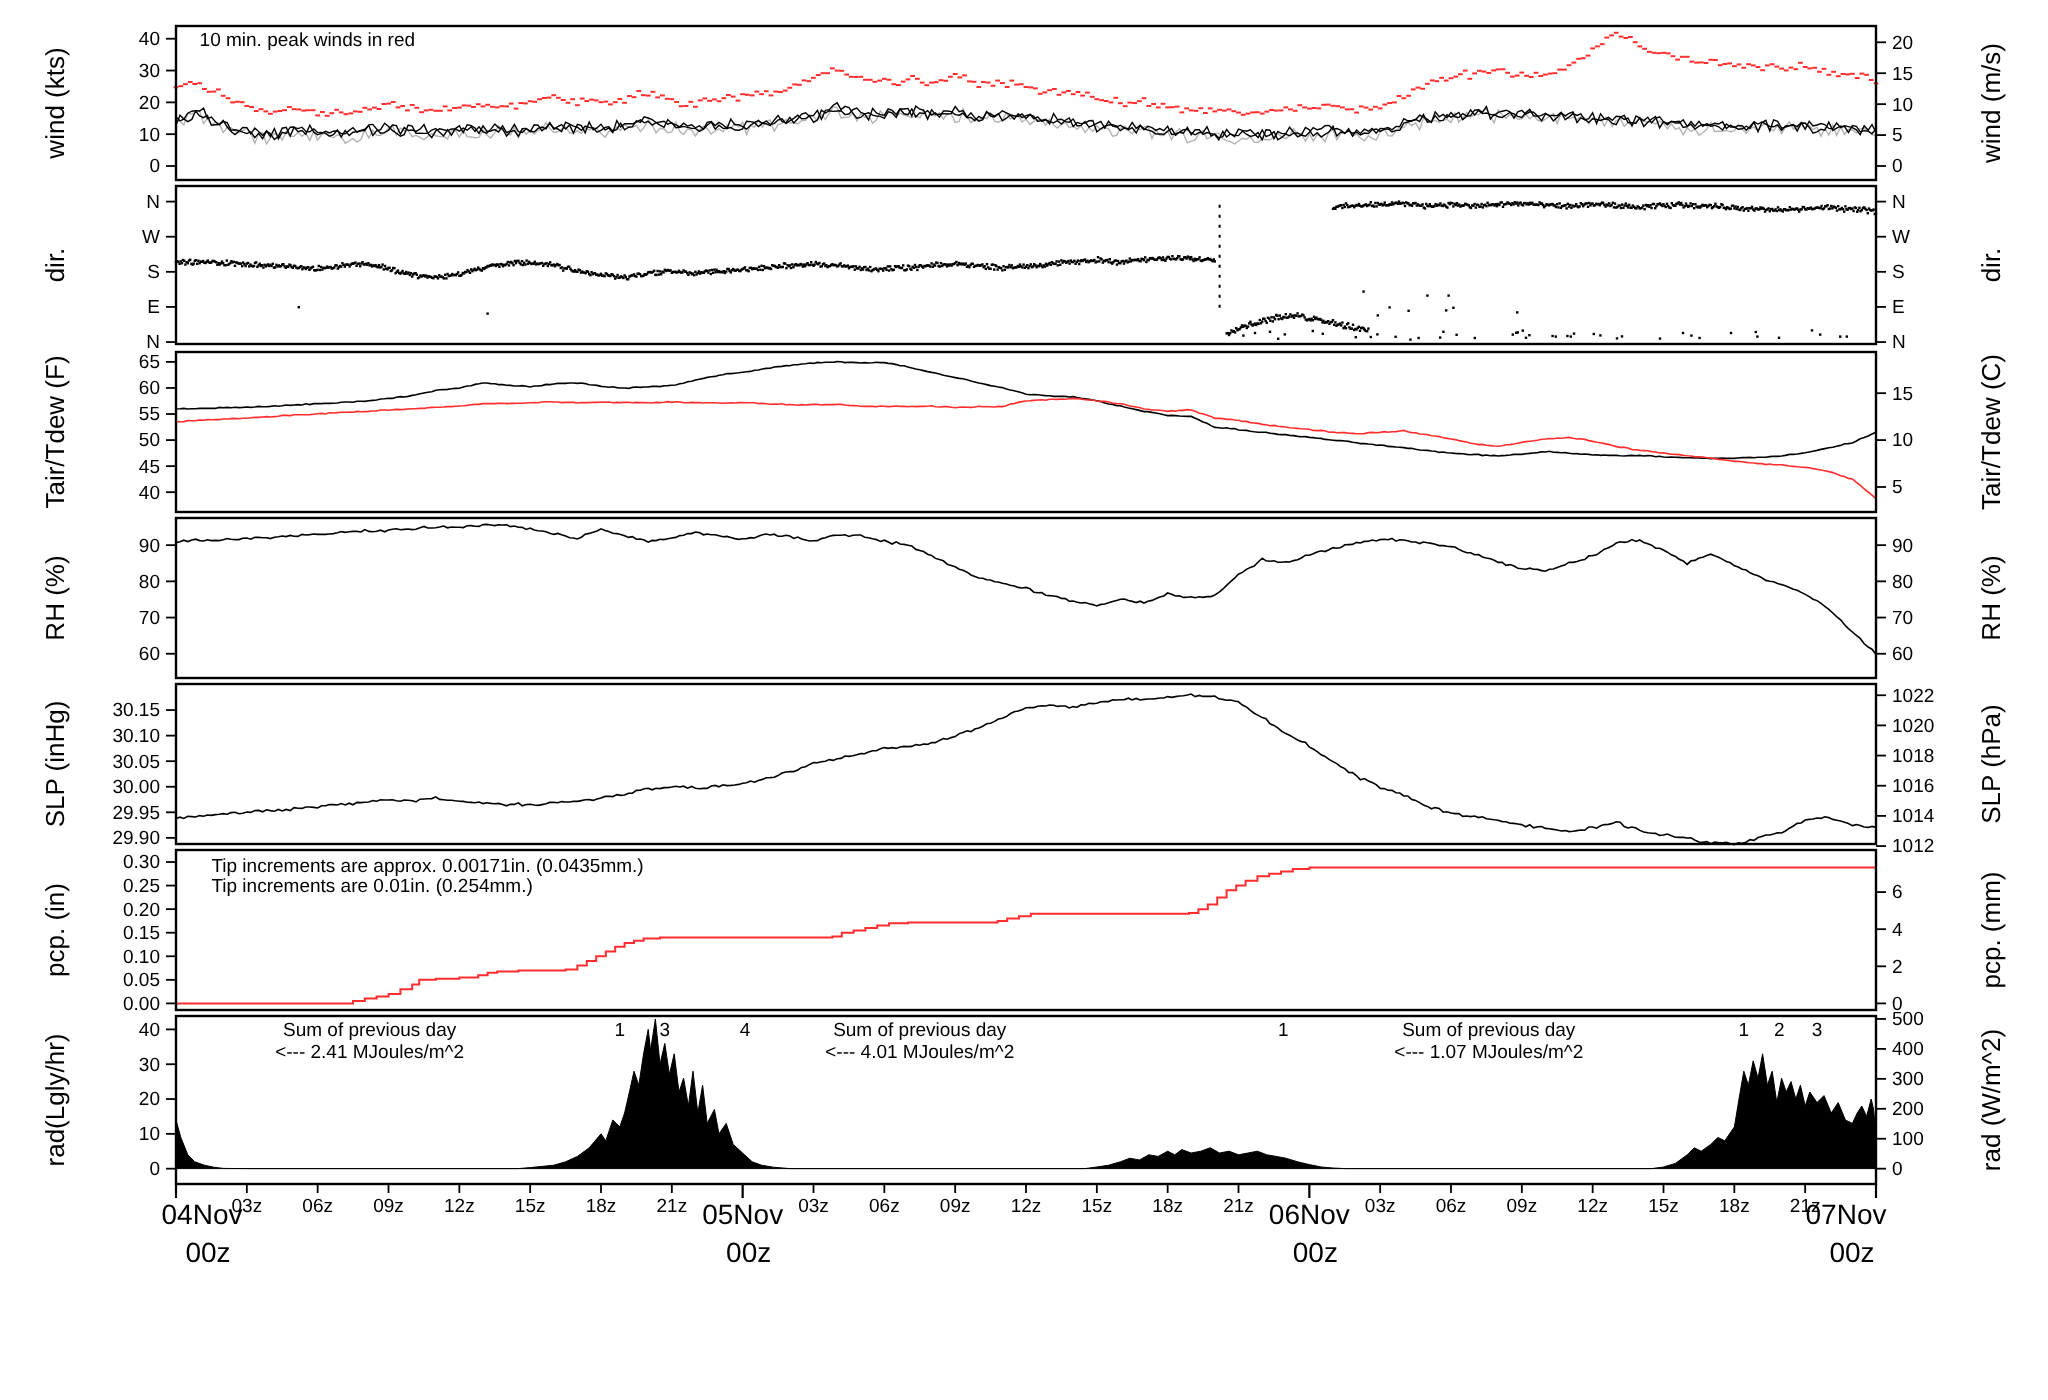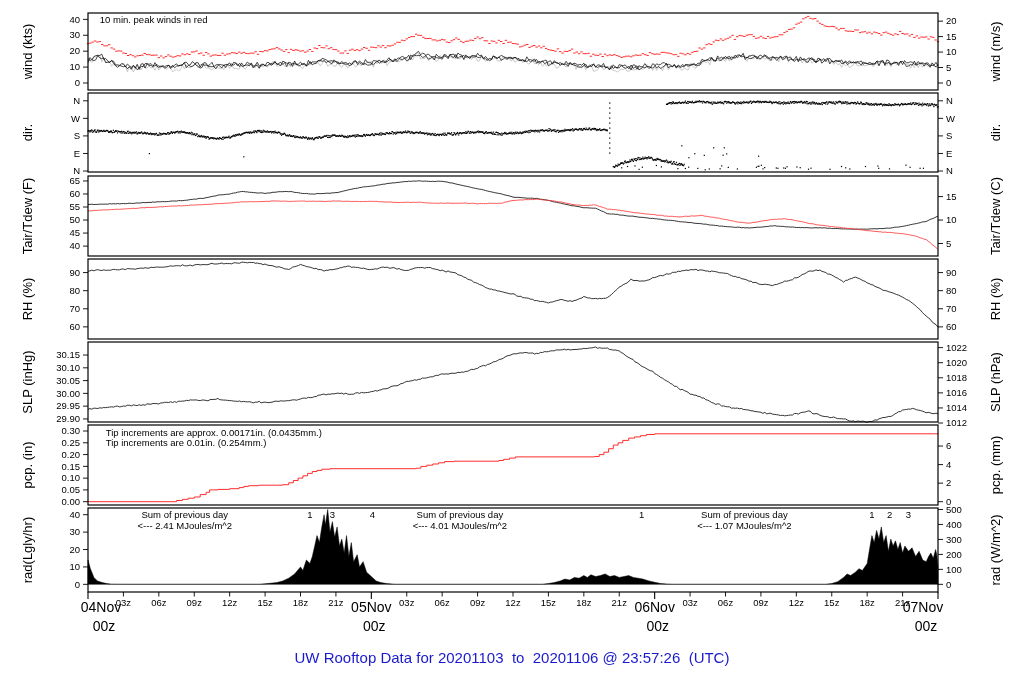--- a/index.html
+++ b/index.html
@@ -2149,15 +2149,14 @@
         <text x="374.3333333333333" y="631" fill="#ff2d2d" font-size="14" text-anchor="middle">00z</text>
         <line x1="654.6666666666666" y1="592" x2="654.6666666666666" y2="599" stroke="#000" stroke-width="1.1"></line>
         <text x="654.6666666666666" y="612" fill="#ff2d2d" font-size="14" text-anchor="middle">06Nov</text>
         <text x="657.6666666666666" y="631" fill="#ff2d2d" font-size="14" text-anchor="middle">00z</text>
         <line x1="938" y1="592" x2="938" y2="599" stroke="#000" stroke-width="1.1"></line>
         <text x="923" y="612" fill="#ff2d2d" font-size="14" text-anchor="middle">07Nov</text>
         <text x="926" y="631" fill="#ff2d2d" font-size="14" text-anchor="middle">00z</text>
       </g>
     </svg>
 
-<div id="title" style="color: rgb(26, 26, 204);">UW Rooftop Data for 20201103  to  20201106 @ 23:57:26  (UTC)</div>
 
 </div>
 
 </body></html>

